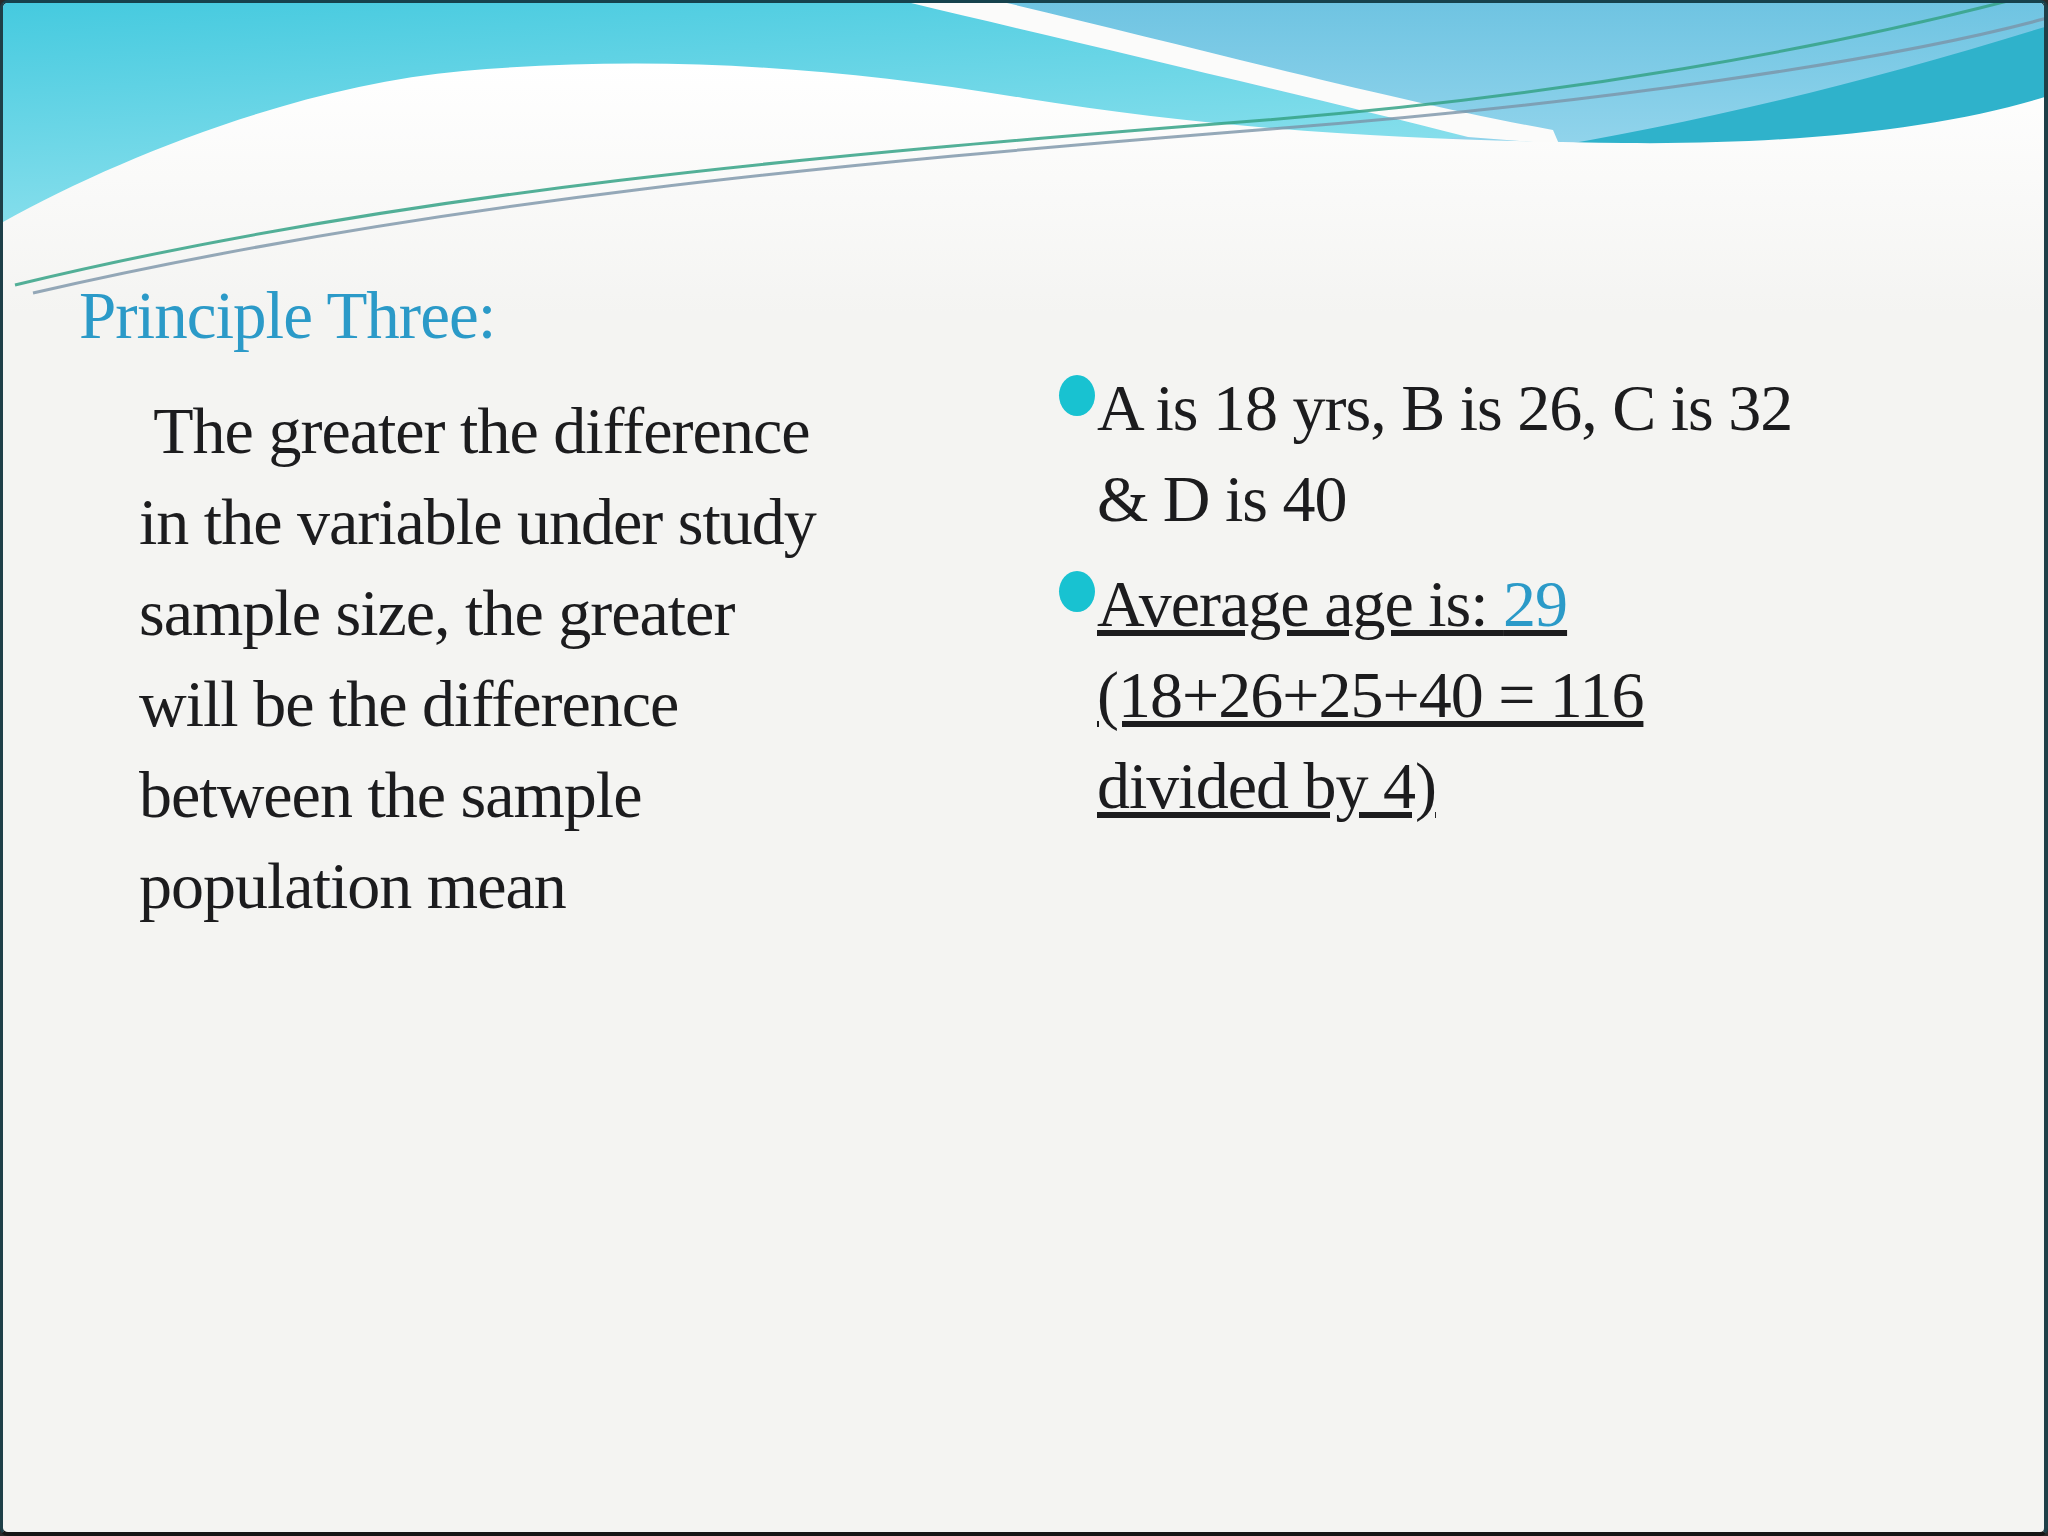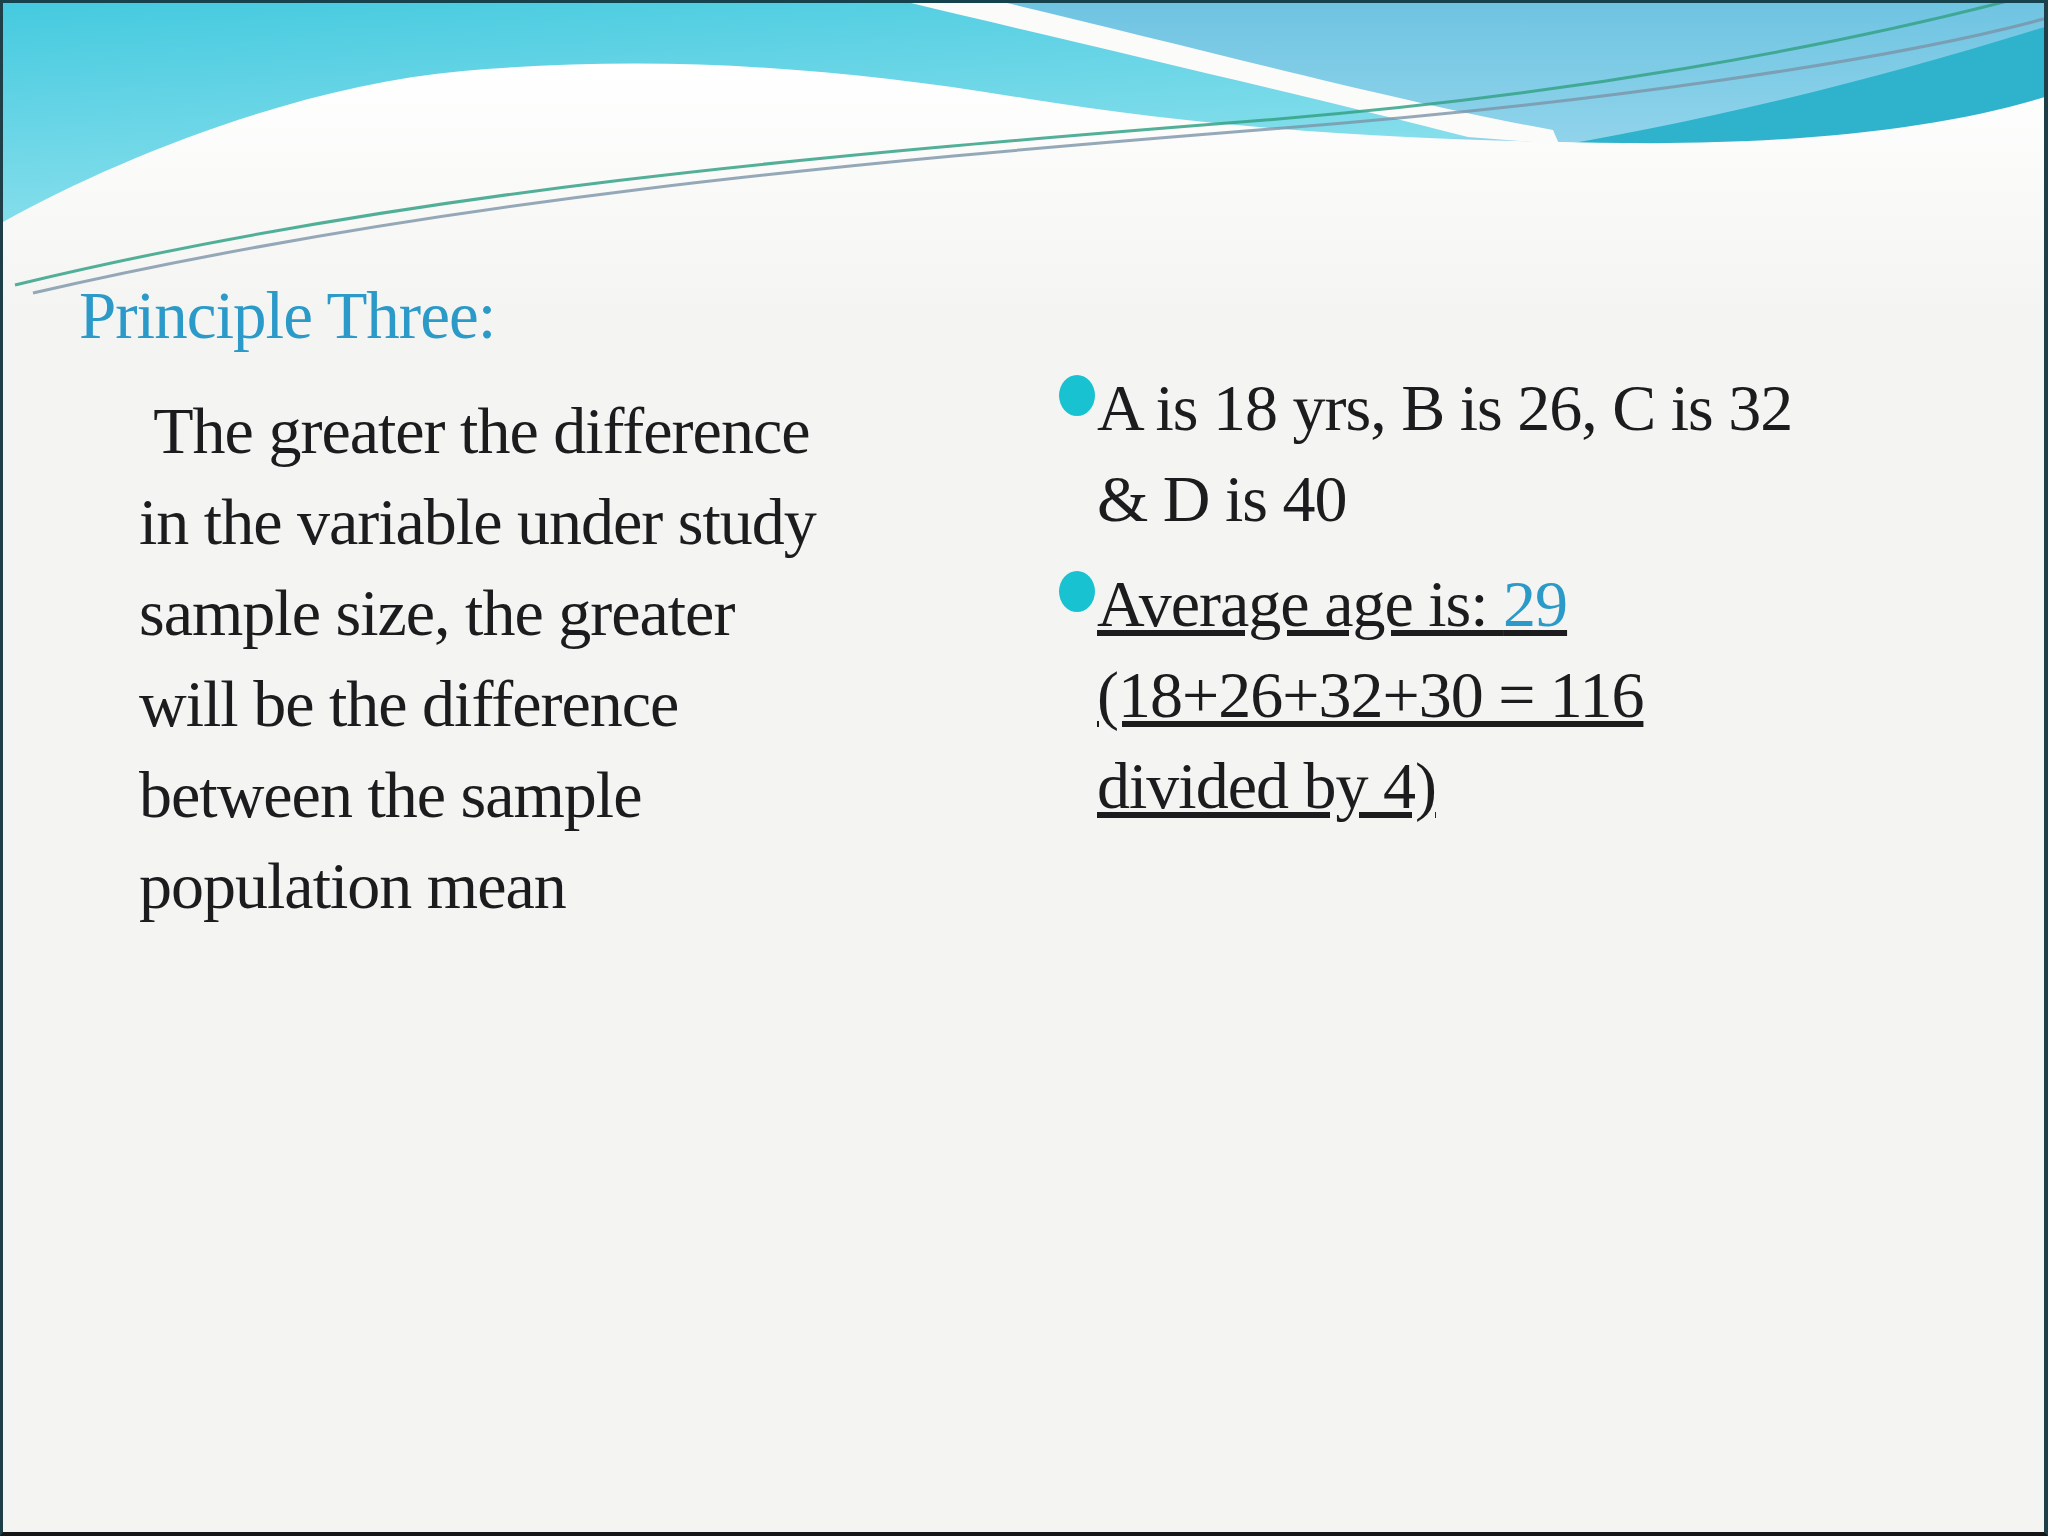--- a/index.html
+++ b/index.html
@@ -12,20 +12,21 @@
     width: 2048px;
     height: 1536px;
     background: #f4f4f2;
     overflow: hidden;
     box-sizing: border-box;
     border-top: 3px solid #16424d;
     border-left: 3px solid #1e3f48;
     border-right: 4px solid #1e3f48;
     border-bottom: 4px solid #161616;
     font-family: "Liberation Serif", "DejaVu Serif", serif;
+    border-radius: 8px;
   }
   .wave-banner {
     position: absolute;
     top: 0; left: 0;
     width: 2048px;
     height: 310px;
     display: block;
   }
   .slide-title {
     position: absolute;
@@ -132,18 +133,18 @@
 
     <div class="bullet-item">
       <span class="bullet-dot"></span>
       <div class="bullet-line">A is 18 yrs, B is 26, C is 32</div>
       <div class="bullet-line">&amp; D is 40</div>
     </div>
 
     <div class="bullet-item">
       <span class="bullet-dot"></span>
       <div class="bullet-line"><span>Average age is: </span><span class="highlight-number">29</span></div>
-      <div class="bullet-line">(18+26+32+30 = 116</div>
+      <div class="bullet-line">(18+26+25+40 = 116</div>
       <div class="bullet-line">divided by 4)</div>
     </div>
 
   </div>
 </div>
 
 </body></html>

